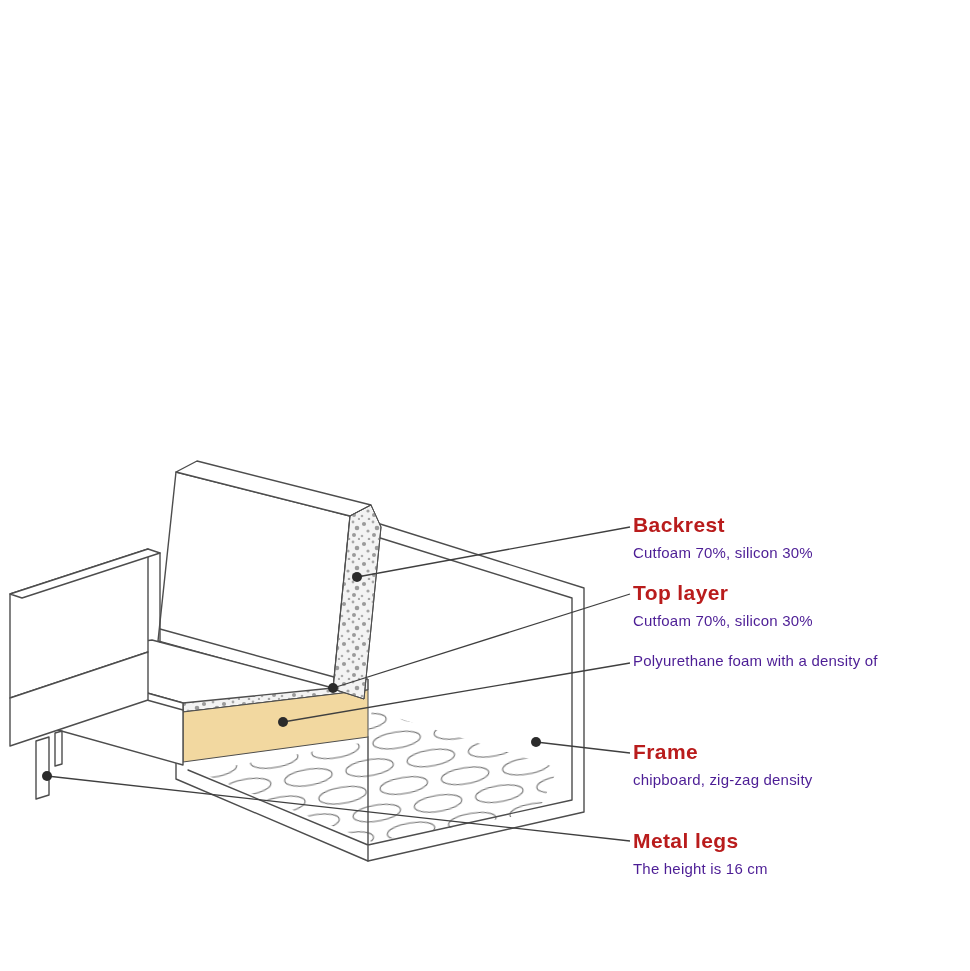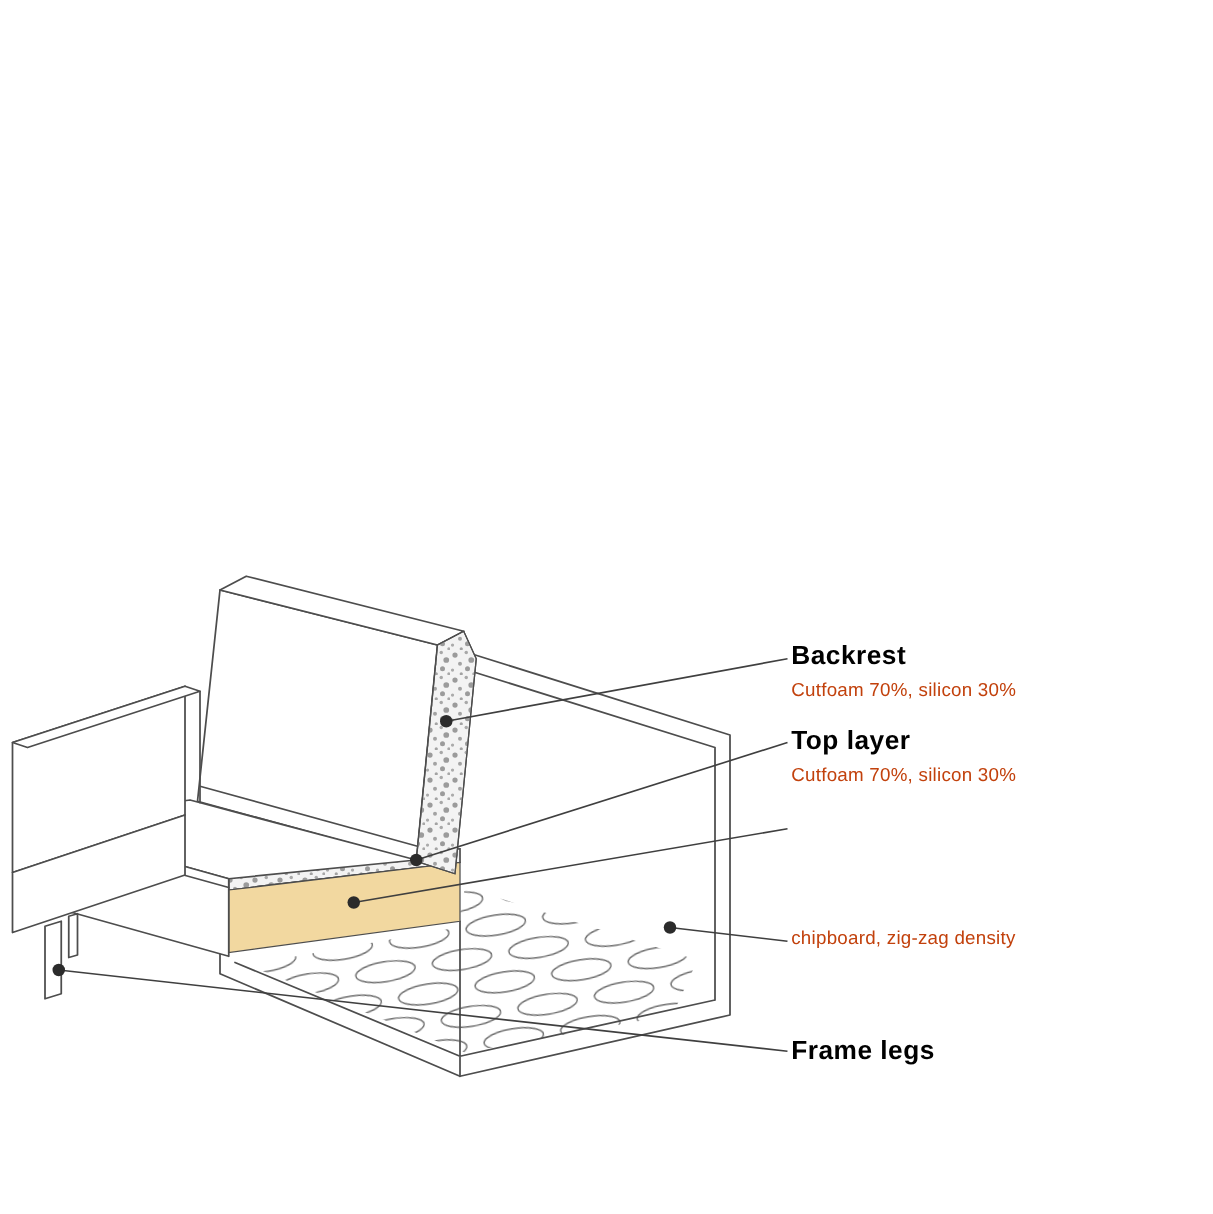--- a/index.html
+++ b/index.html
@@ -3,25 +3,25 @@
 <meta charset="utf-8">
 <style>
   html,body { margin:0; padding:0; background:#ffffff; }
   .stage {
     position:relative; width:970px; height:971px; background:#ffffff;
     overflow:hidden; font-family:"Liberation Sans", sans-serif;
   }
   .stage svg { position:absolute; left:0; top:0; }
   .label { position:absolute; left:633px; width:330px; }
   .label-title {
-    font-size:21px; font-weight:700; color:#000000;
+    font-size:21px; font-weight:700; color:#b91c1c;
     letter-spacing:.4px; margin:0 0 5px 0; white-space:nowrap;
   }
   .label-desc {
-    font-size:15px; color:#c2410c; letter-spacing:.2px;
+    font-size:15px; color:#4c1d95; letter-spacing:.2px;
     line-height:21px; white-space:nowrap;
   }
   .ln { fill:none; stroke-width:1.4; stroke-linejoin:round; stroke-linecap:round; }
   .fw { fill:#ffffff; stroke-width:1.4; stroke-linejoin:round; }
   .leader { stroke-width:1.3; fill:none; }
 </style>
 </head>
 <body>
 
 <div class="stage">
@@ -104,23 +104,26 @@
     <div class="label-title">Backrest</div>
     <div class="label-desc">Cutfoam 70%, silicon 30%</div>
   </div>
 
   <div class="label" style="top:581px">
     <div class="label-title">Top layer</div>
     <div class="label-desc">Cutfoam 70%, silicon 30%</div>
   </div>
 
   <div class="label" style="top:650px">
+    <div class="label-desc">Polyurethane foam with a density of</div>
   </div>
 
   <div class="label" style="top:740px">
+    <div class="label-title">Frame</div>
     <div class="label-desc">chipboard, zig-zag density</div>
   </div>
 
   <div class="label" style="top:829px">
-    <div class="label-title">Frame legs</div>
+    <div class="label-title">Metal legs</div>
+    <div class="label-desc">The height is 16 cm</div>
   </div>
 
 </div>
 
 </body></html>

